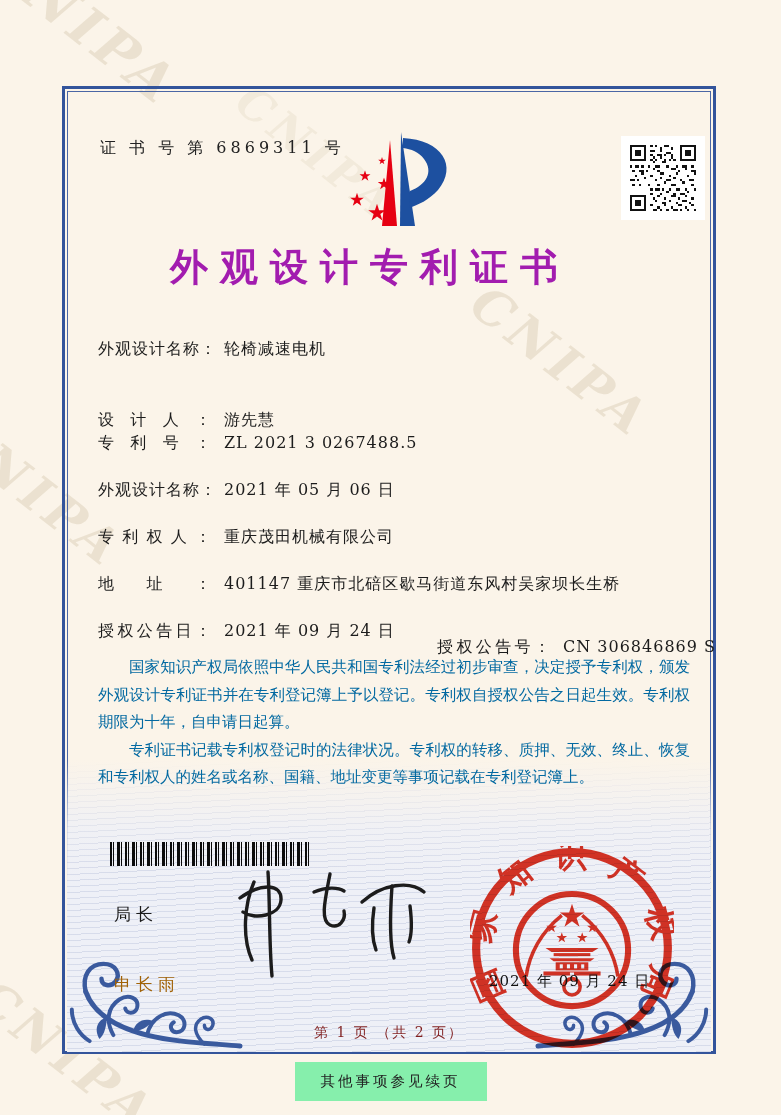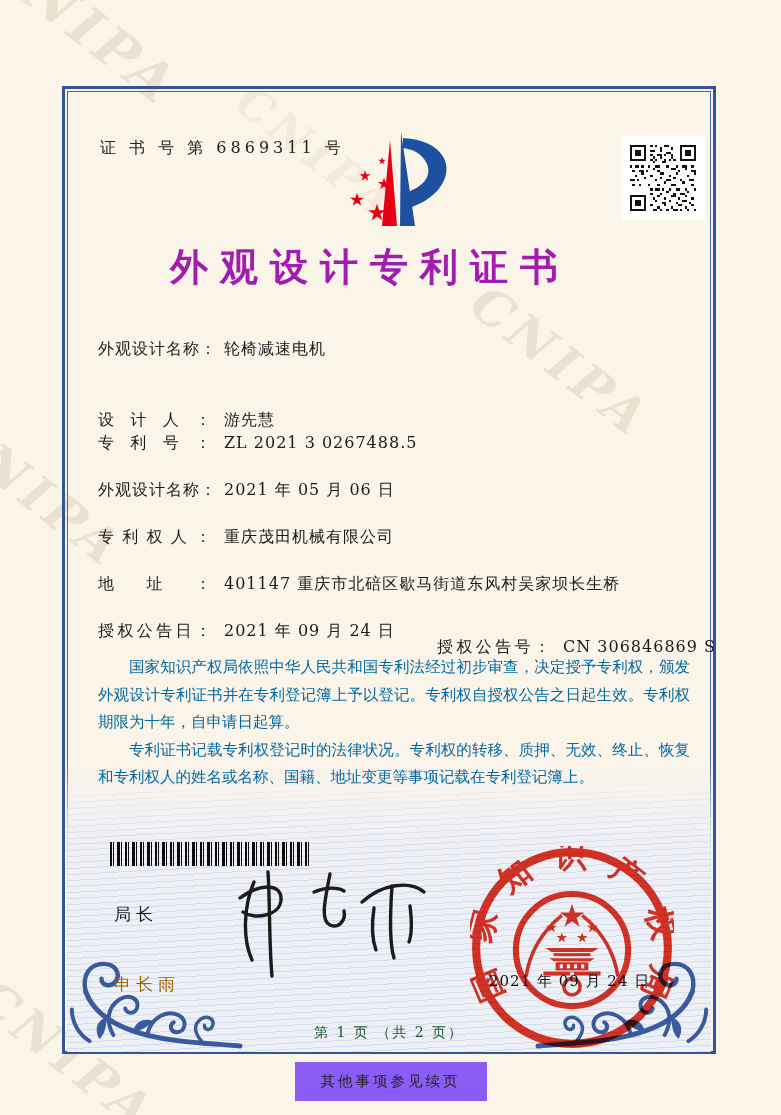--- a/index.html
+++ b/index.html
@@ -78,23 +78,23 @@
   .sig-hand { position:absolute; left:224px; top:860px; width:215px; height:125px; z-index:2; }
 
   
   .seal { position:absolute; left:470px; top:846px; width:204px; height:204px; z-index:3;
           mix-blend-mode:multiply; opacity:0.95; }
   .seal-date { position:absolute; left:489px; top:972px; z-index:4; font-size:15px;
                letter-spacing:1px; color:#111; white-space:nowrap; }
 
   
   .page-info { position:absolute; left:62px; top:1024px; width:654px; text-align:center;
-               font-size:14px; letter-spacing:2px; color:#14532d; z-index:2; }
+               font-size:14px; letter-spacing:2px; color:#7f1d1d; z-index:2; }
   .note-box { position:absolute; left:50%; transform:translateX(-50%); top:1062px;
-              background:#8b5cf6; padding:10px 26px; font-size:14.5px; letter-spacing:3px;
+              background:#86efac; padding:10px 26px; font-size:14.5px; letter-spacing:3px;
               color:#222; z-index:2; }
 </style>
 </head>
 <body>
 
 <div class="page">
 
   <div class="wm wm1">CNIPA</div>
   <div class="wm wm2">CNIPA</div>
   <div class="wm wm3">CNIPA</div>

